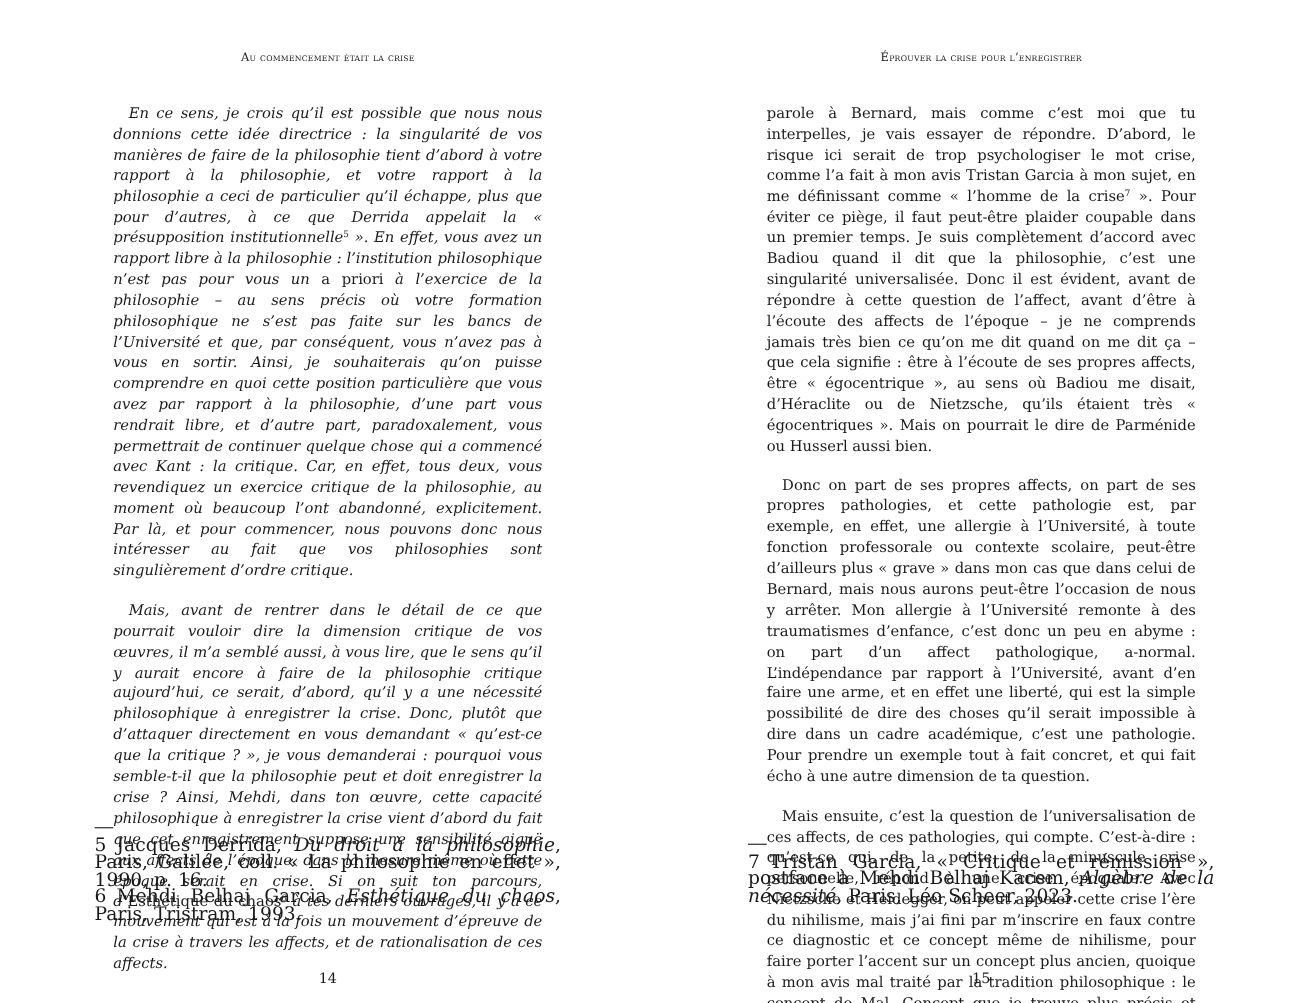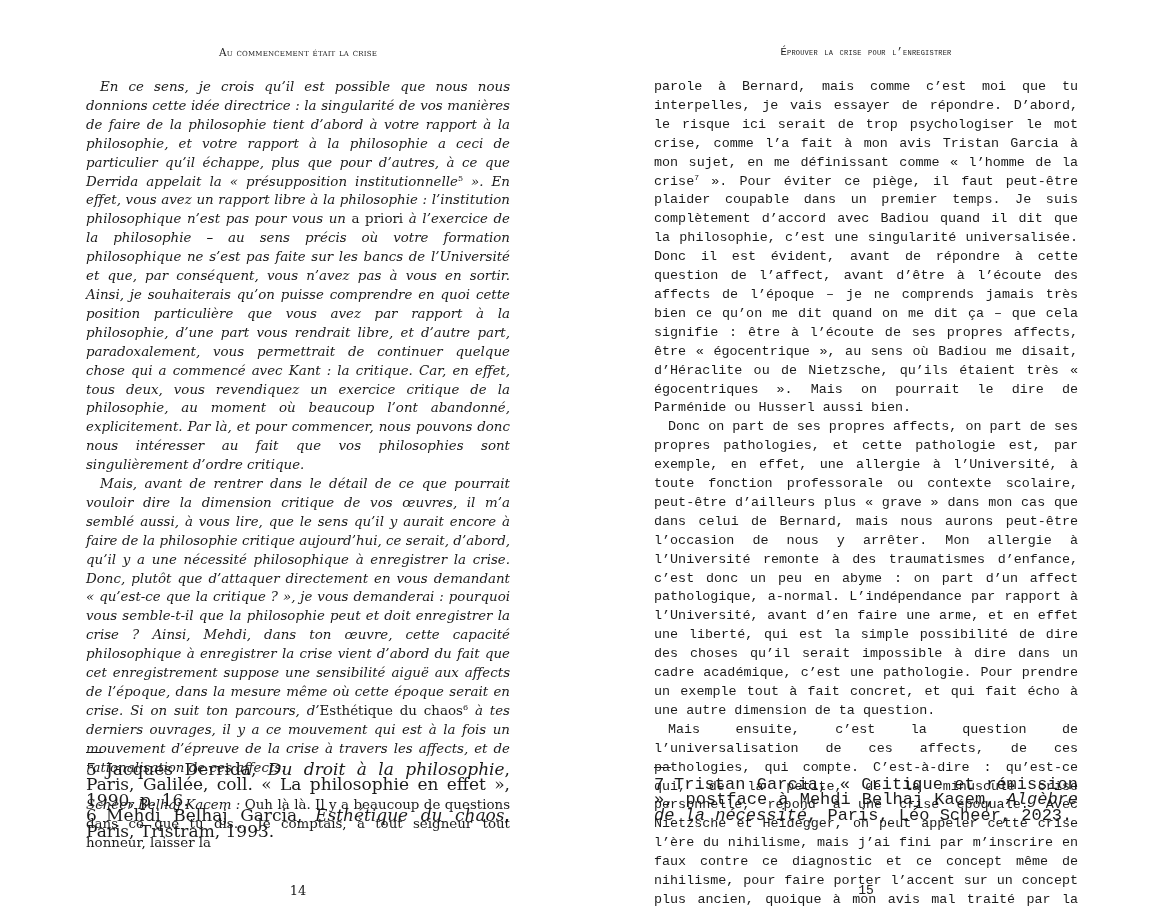--- a/index.html
+++ b/index.html
@@ -1,22 +1,22 @@
 <!DOCTYPE html>
 <html><head>
 <meta charset="utf-8">
 <style>
   html, body { margin: 0; padding: 0; background: #ffffff; }
   body { width: 1172px; height: 912px; position: relative; overflow: hidden; font-family: "DejaVu Serif", serif; color: #1a1a1a; }
   .page { position: absolute; top: 0; height: 912px; }
   .page.left { left: 86px; width: 424px; }
-  .page.right { left: 654px; width: 424px; font-family: Liberation Mono, monospace; }
+  .page.right { left: 680px; width: 424px; }
   .running-head { position: absolute; top: 46px; left: 0; width: 100%; text-align: center; font-variant: small-caps; font-size: 10.5px; letter-spacing: 0.2px; }
   .body-text { position: absolute; top: 78px; left: 0; width: 100%; font-size: 13.4px; line-height: 18.9px; text-align: justify; -webkit-hyphens: none; }
-  .body-text p { margin: 0; }
+  .body-text p { margin: 17px; }
   .body-text p.indent { text-indent: 14px; }
   .it { font-style: italic; }
   sup { font-size: 8px; line-height: 0; vertical-align: 5px; }
   .gap { height: 18.9px; }
   .fn-rule { position: absolute; left: 0; width: 17px; border-top: 1px solid #1a1a1a; }
   .footnotes { position: absolute; left: 0; width: 100%; font-size: 17px; line-height: 15.4px; text-align: justify; }
   .footnotes p { margin: 0; }
   .fn-num { display: inline-block; width: 20px; }
   .folio { position: absolute; top: 847px; left: 0; width: 100%; text-align: center; font-size: 13px; margin-top: 36px; }
 </style>

